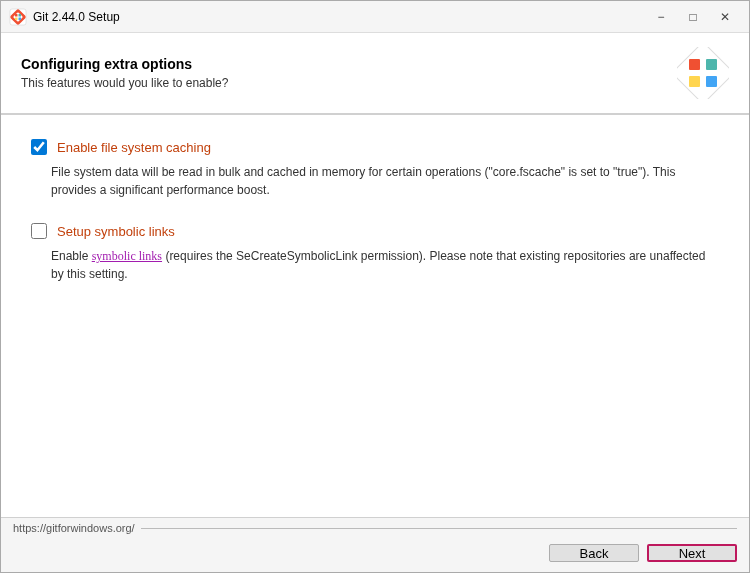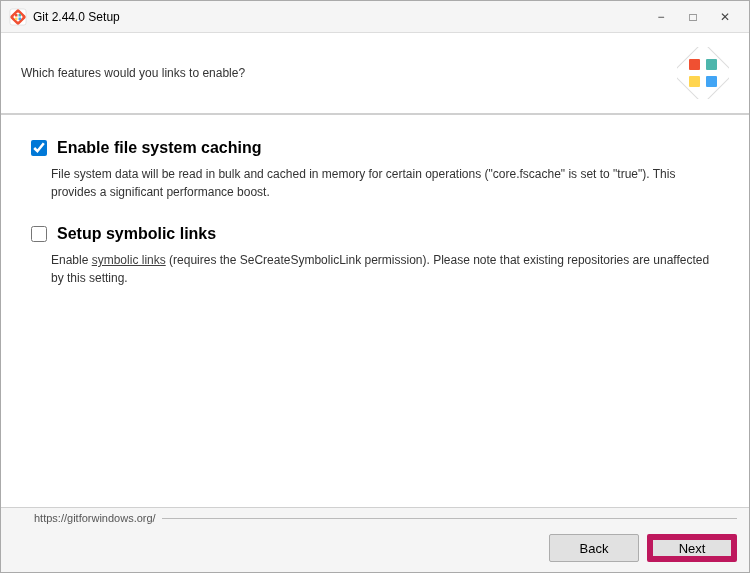--- a/index.html
+++ b/index.html
@@ -97,82 +97,82 @@
     }
     .checkbox-input {
       width: 16px;
       height: 16px;
       margin-right: 10px;
       flex-shrink: 0;
       cursor: pointer;
       accent-color: #0078d7;
     }
     .option-label {
-      font-weight: bold;
-      font-size: 16px;
-      color: #000000;
+      font-weight: normal;
+      font-size: 13px;
+      color: #c2410c;
     }
     .option-desc {
       font-size: 12px;
       color: #333;
       margin-left: 20px;
       line-height: 1.5;
     }
     .option-desc a {
-      color: #404040;
+      color: #a21caf;
       text-decoration: underline;
       cursor: pointer;
+      font-family: Liberation Serif, serif;
     }
 
     .footer-section {
       border-top: 1px solid #d0d0d0;
       background: #f5f5f5;
       flex-shrink: 0;
     }
     .footer-url {
       padding: 4px 12px 2px;
       font-size: 11px;
       color: #333;
     }
     .footer-url-line {
       display: flex;
       align-items: center;
     }
     .footer-url-text {
       font-size: 11px;
       color: #555;
-      margin-left: 21px;
     }
     .footer-url-line::after {
       content: '';
       flex: 1;
       height: 1px;
       background: #bbb;
       margin-left: 6px;
     }
     .footer-buttons {
       display: flex;
       justify-content: flex-end;
       padding: 8px 12px 10px;
       gap: 8px;
     }
     .btn {
       min-width: 90px;
-      height: 28px;
+      height: 18px;
       padding: 0 16px;
       font-size: 13px;
       border: 1px solid #adadad;
       background: #e1e1e1;
       cursor: pointer;
       font-family: 'Segoe UI', Tahoma, sans-serif;
       border-radius: 2px;
     }
     .btn.primary {
       background: #e1e1e1;
-      border: 6px solid #be185d;
+      border: 2px solid #be185d;
     }
   </style>
 </head>
 <body>
 
 <div class="window">
 
   <div class="titlebar">
 
     <svg class="titlebar-icon" viewBox="0 0 18 18">
@@ -189,21 +189,22 @@
     <span class="titlebar-title">Git 2.44.0 Setup</span>
     <div class="titlebar-controls">
       <button class="titlebar-btn">−</button>
       <button class="titlebar-btn">□</button>
       <button class="titlebar-btn close">✕</button>
     </div>
   </div>
 
   <div class="header-section">
     <div class="header-text">
-      <div class="subtitle">Which features would you links to enable?</div>
+      <div class="title">Configuring extra options</div>
+      <div class="subtitle">This features would you like to enable?</div>
     </div>
 
     <svg width="52" height="52" viewBox="0 0 52 52">
 
       <rect x="4" y="4" width="44" height="44" rx="8" fill="white" stroke="#ddd" stroke-width="1" transform="rotate(45 26 26)"></rect>
 
       <rect x="12" y="12" width="11" height="11" fill="#f05032" rx="1"></rect>
       <rect x="29" y="12" width="11" height="11" fill="#4db6ac" rx="1"></rect>
       <rect x="12" y="29" width="11" height="11" fill="#ffd54f" rx="1"></rect>
       <rect x="29" y="29" width="11" height="11" fill="#42a5f5" rx="1"></rect>

